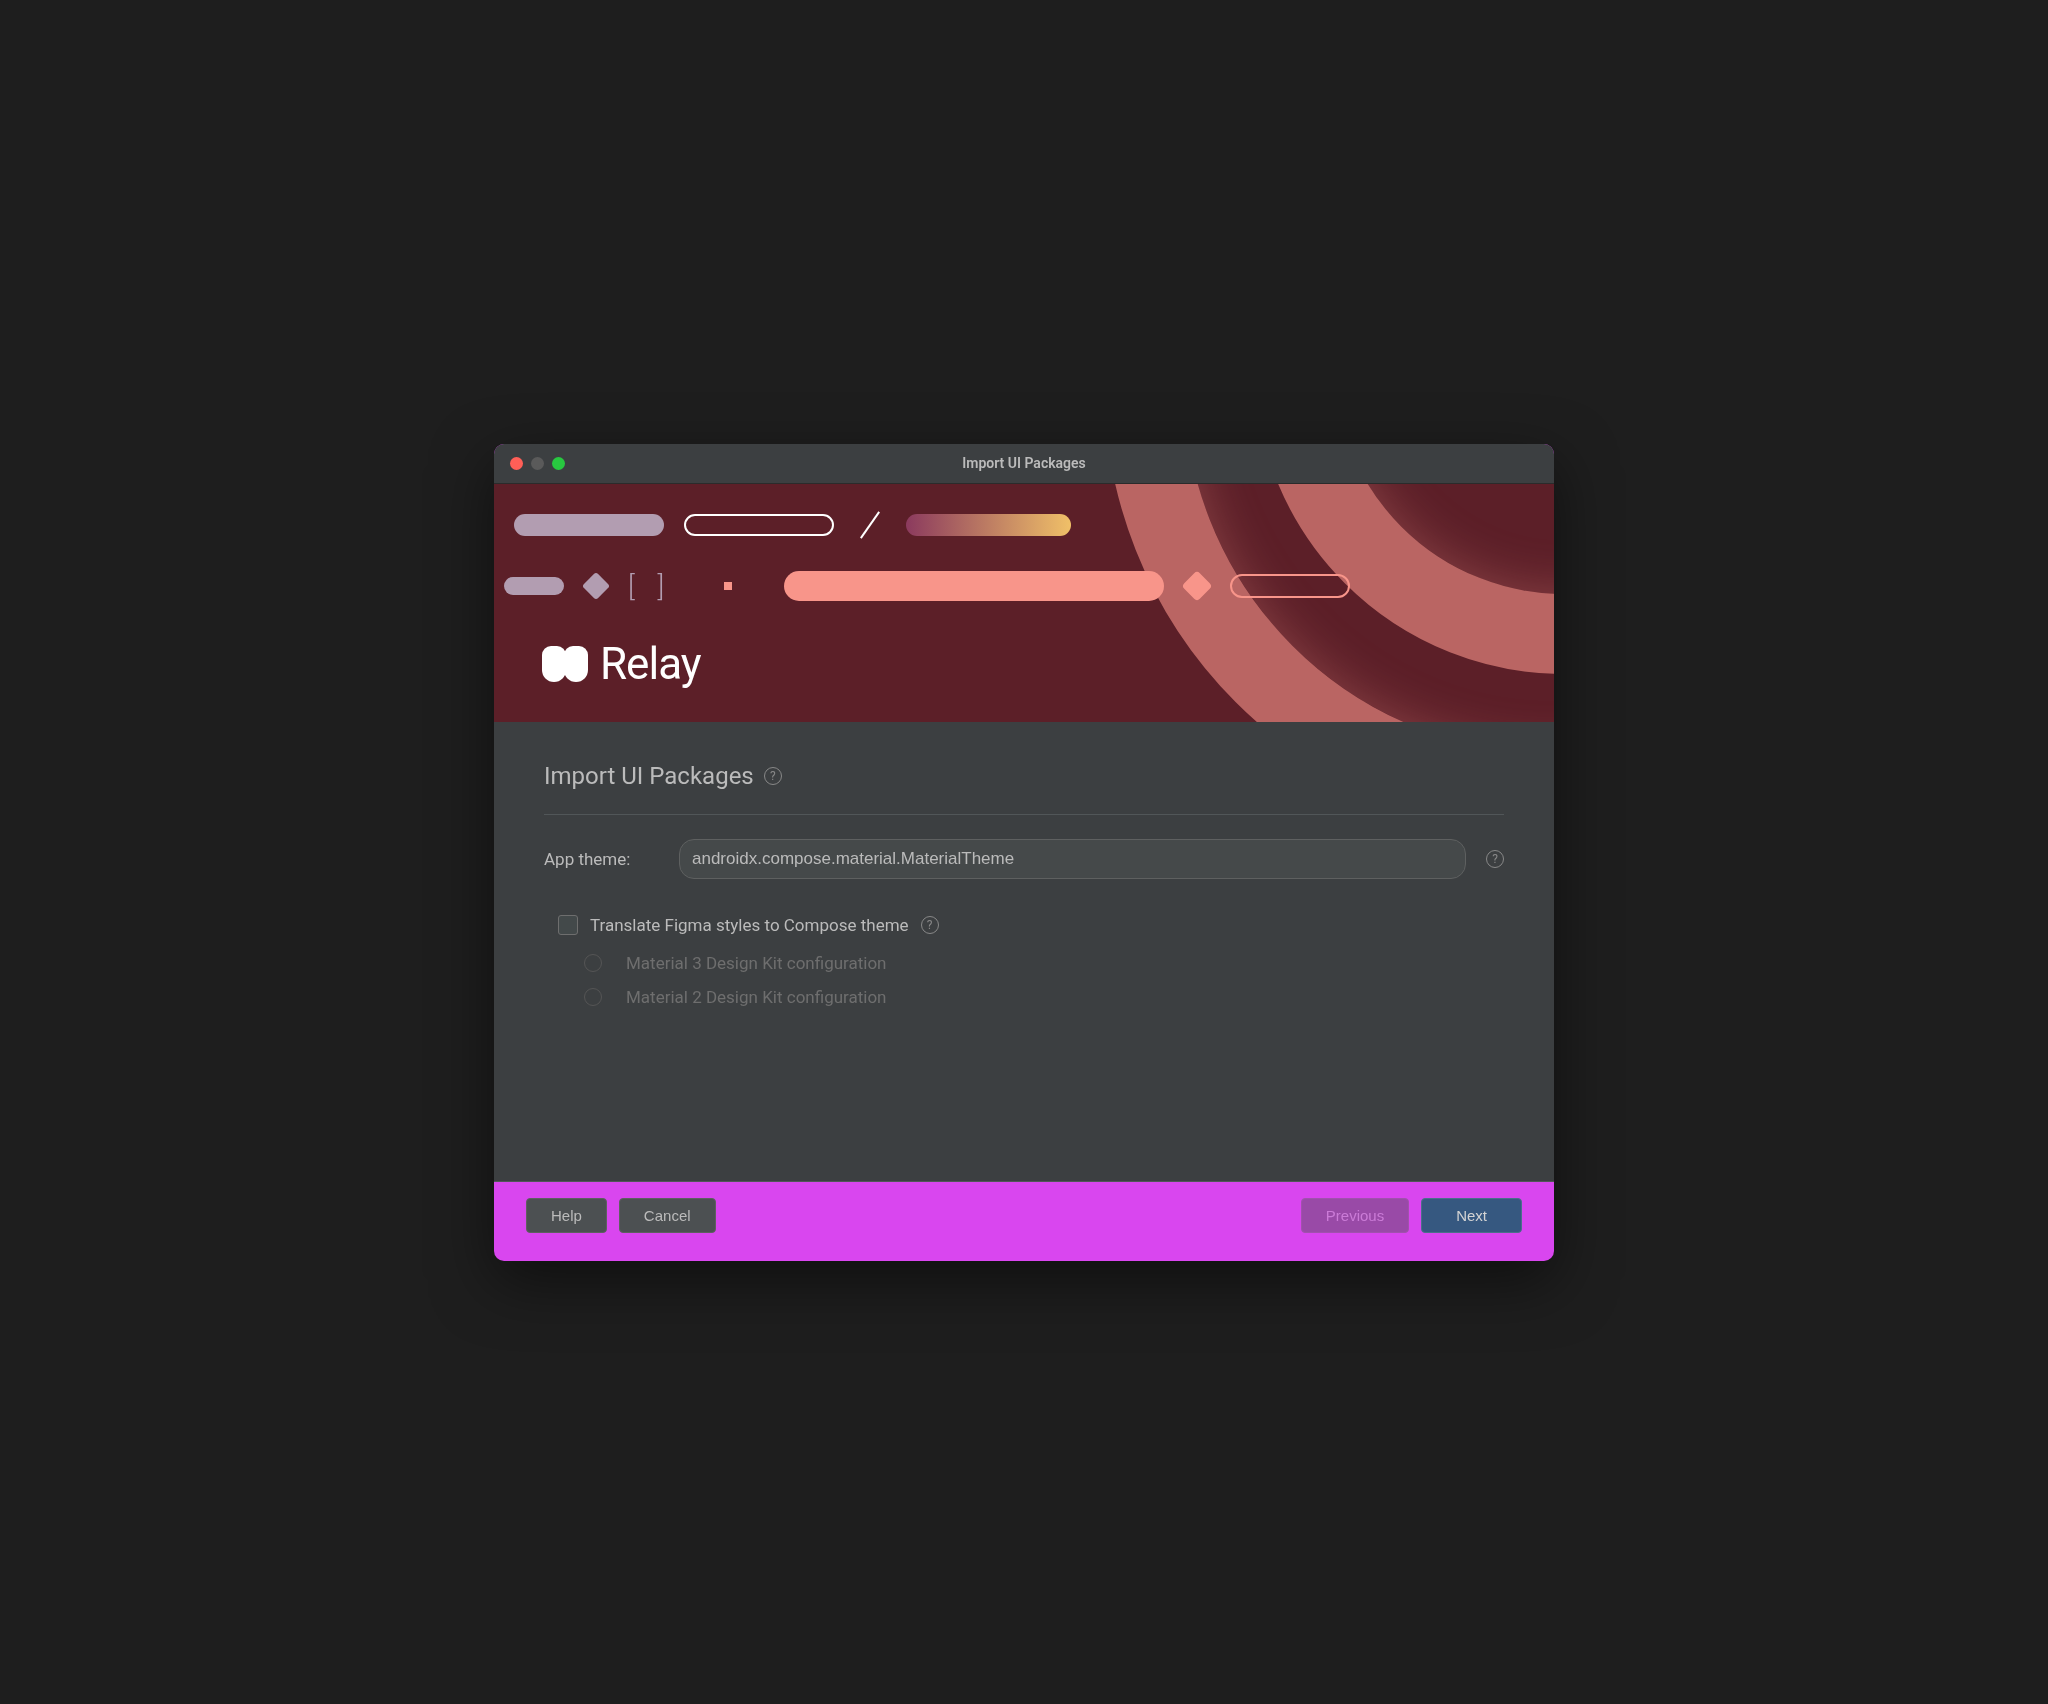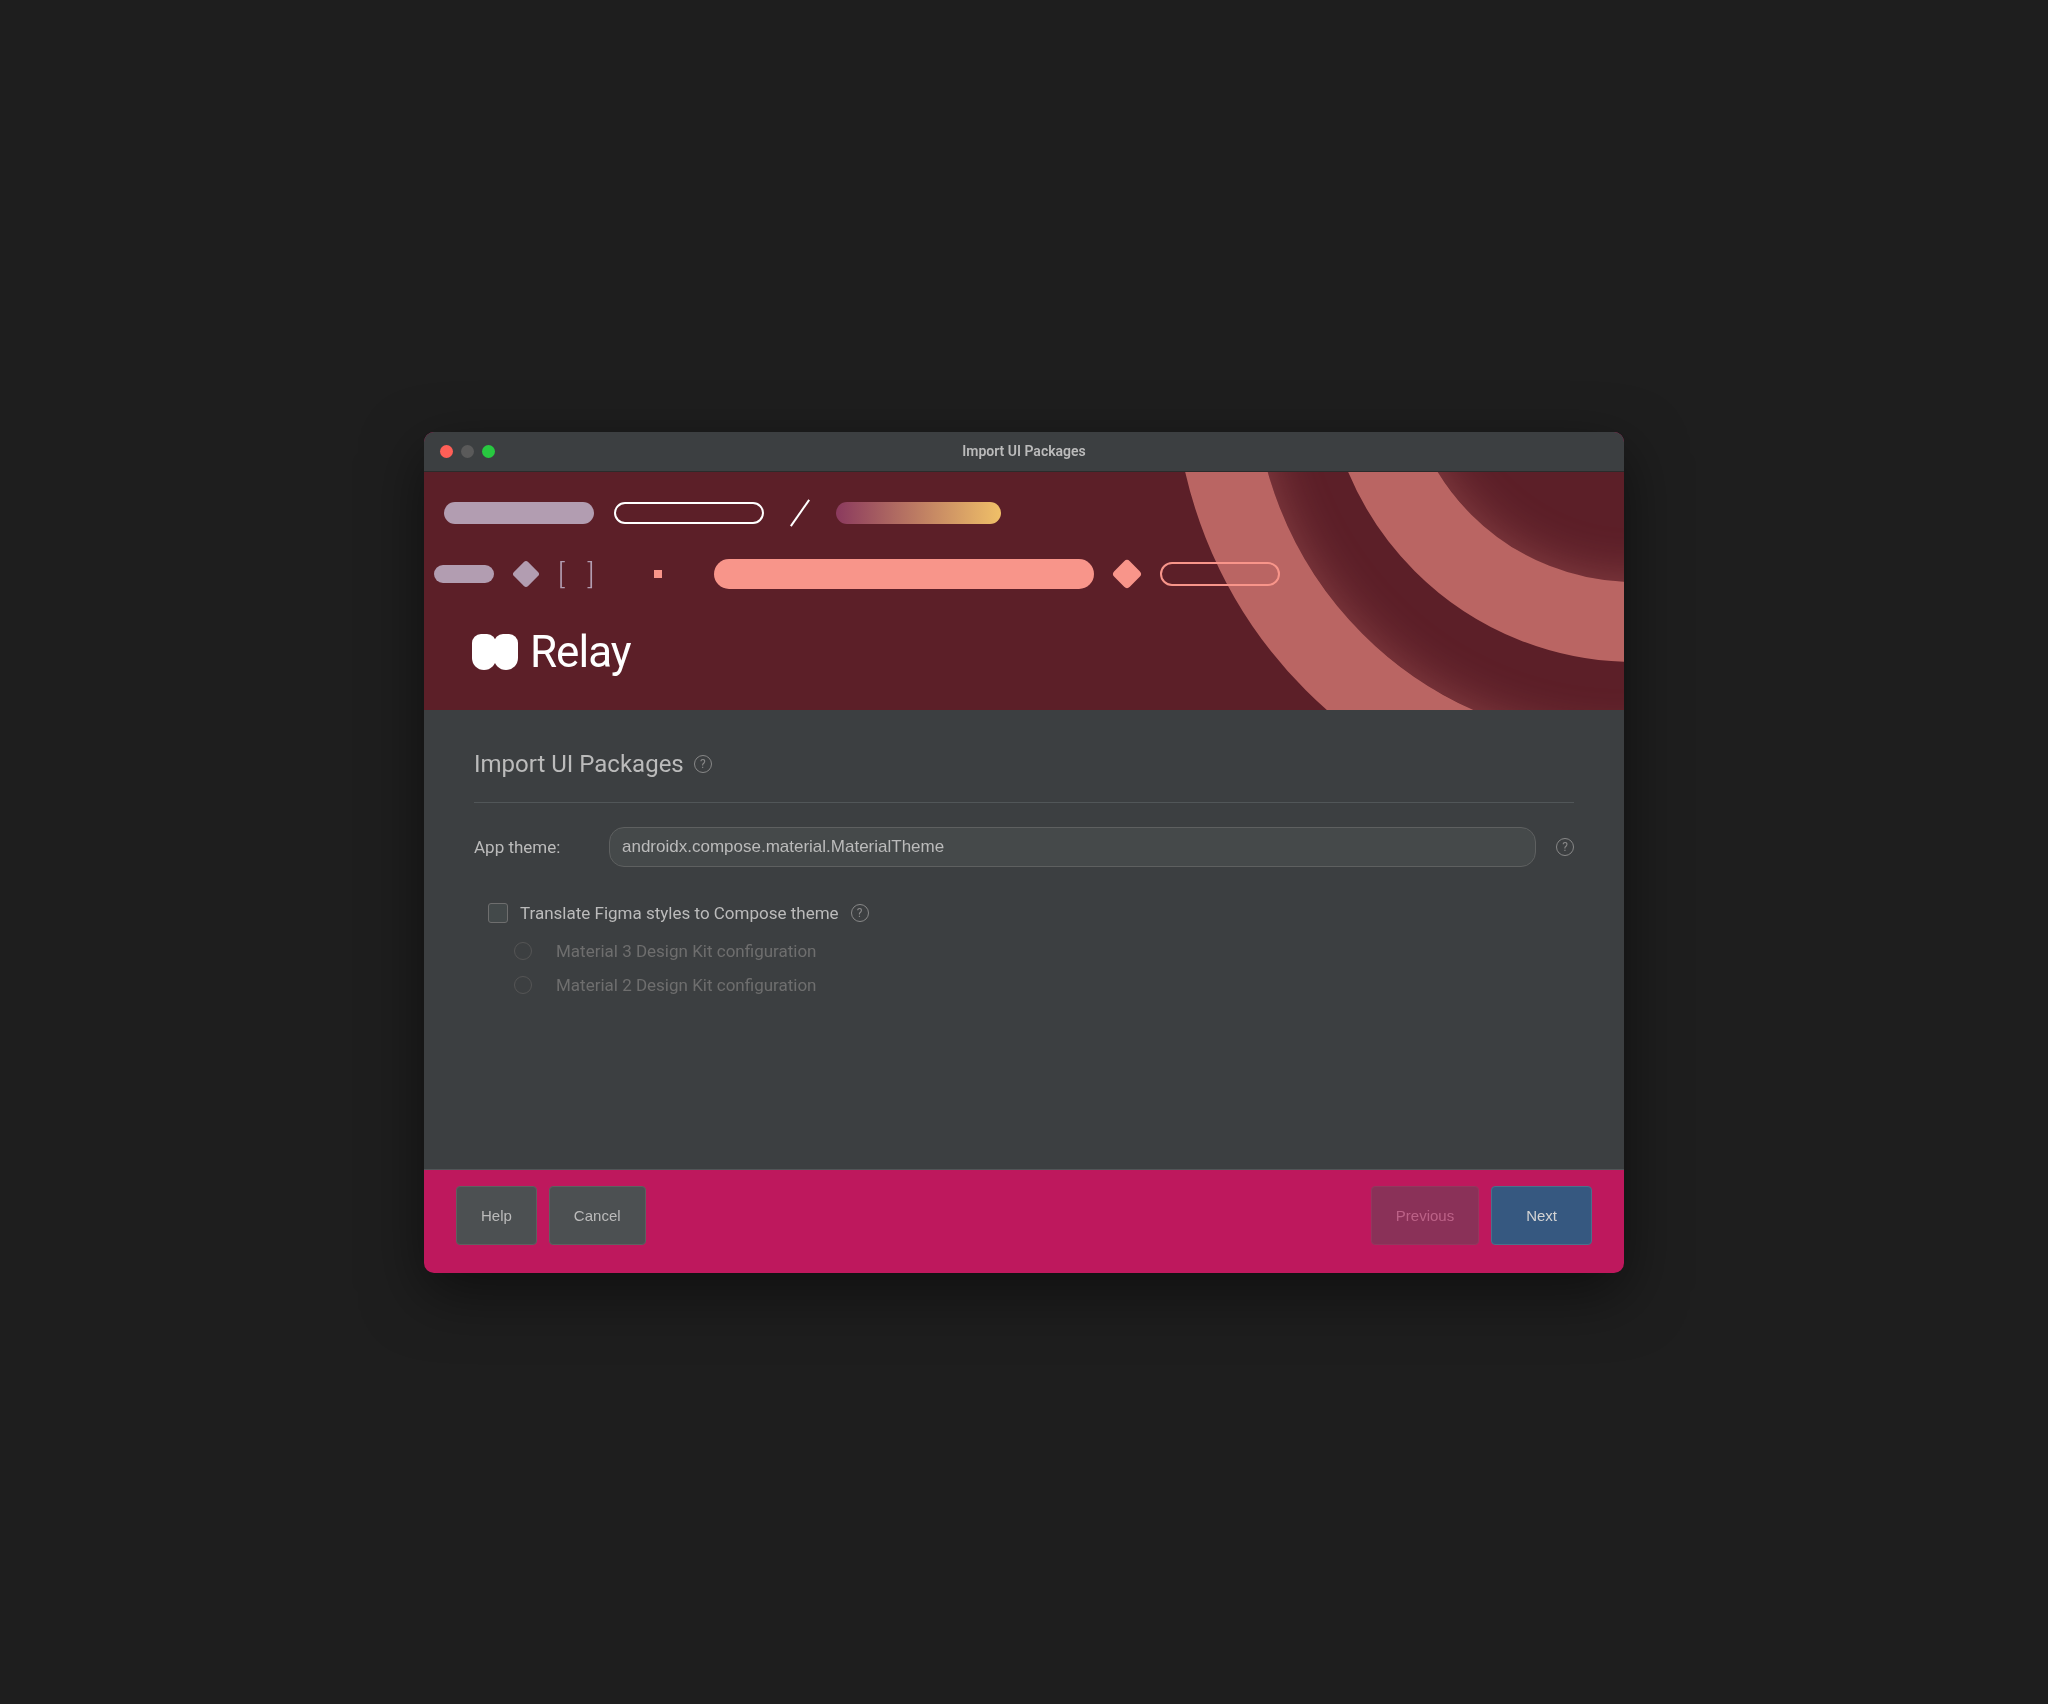--- a/index.html
+++ b/index.html
@@ -10,22 +10,22 @@
     body {
       font-family: -apple-system, BlinkMacSystemFont, "Segoe UI", Roboto, sans-serif;
       background: #1e1e1e;
       display: flex;
       justify-content: center;
       align-items: center;
       min-height: 100vh;
       padding: 20px;
     }
     .window {
-      width: 1200px;
-      background: #be185d;
+      width: 1060px;
+      background: #d946ef;
       border-radius: 10px;
       overflow: hidden;
       box-shadow: 0 20px 60px rgba(0,0,0,0.5);
     }
     .titlebar {
       height: 40px;
       background: #3c3f41;
       display: flex;
       align-items: center;
       padding: 0 16px;
@@ -320,21 +320,21 @@
       font-size: 16px;
     }
     .spacer { height: 150px; }
     .footer {
       display: flex;
       padding: 16px 32px 28px 32px;
       gap: 12px;
       border-top: 1px solid #515658;
     }
     .btn {
-      padding: 20px 24px;
+      padding: 8px 24px;
       background: #4c5052;
       border: 1px solid #5e6060;
       border-radius: 4px;
       color: #bbbbbb;
       font-size: 15px;
       cursor: pointer;
     }
     .btn.disabled {
       opacity: 0.45;
       cursor: default;

